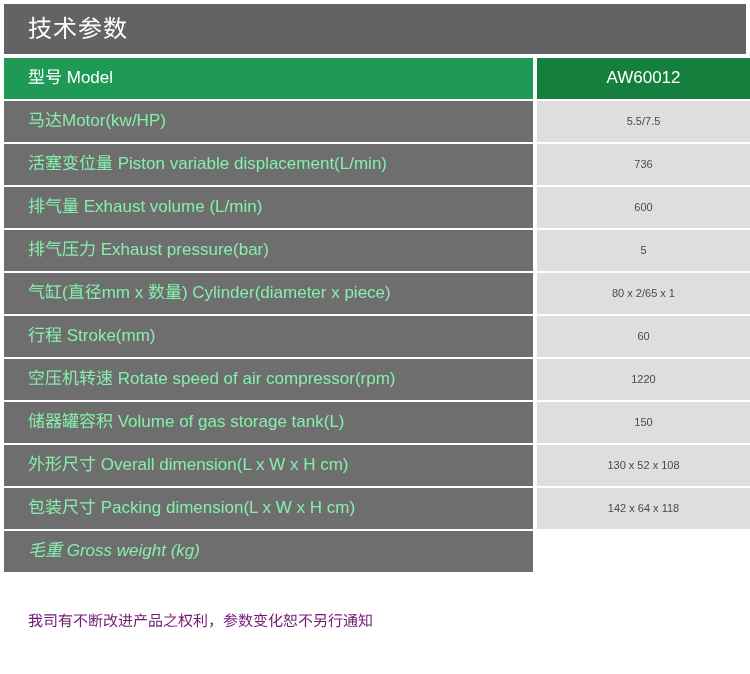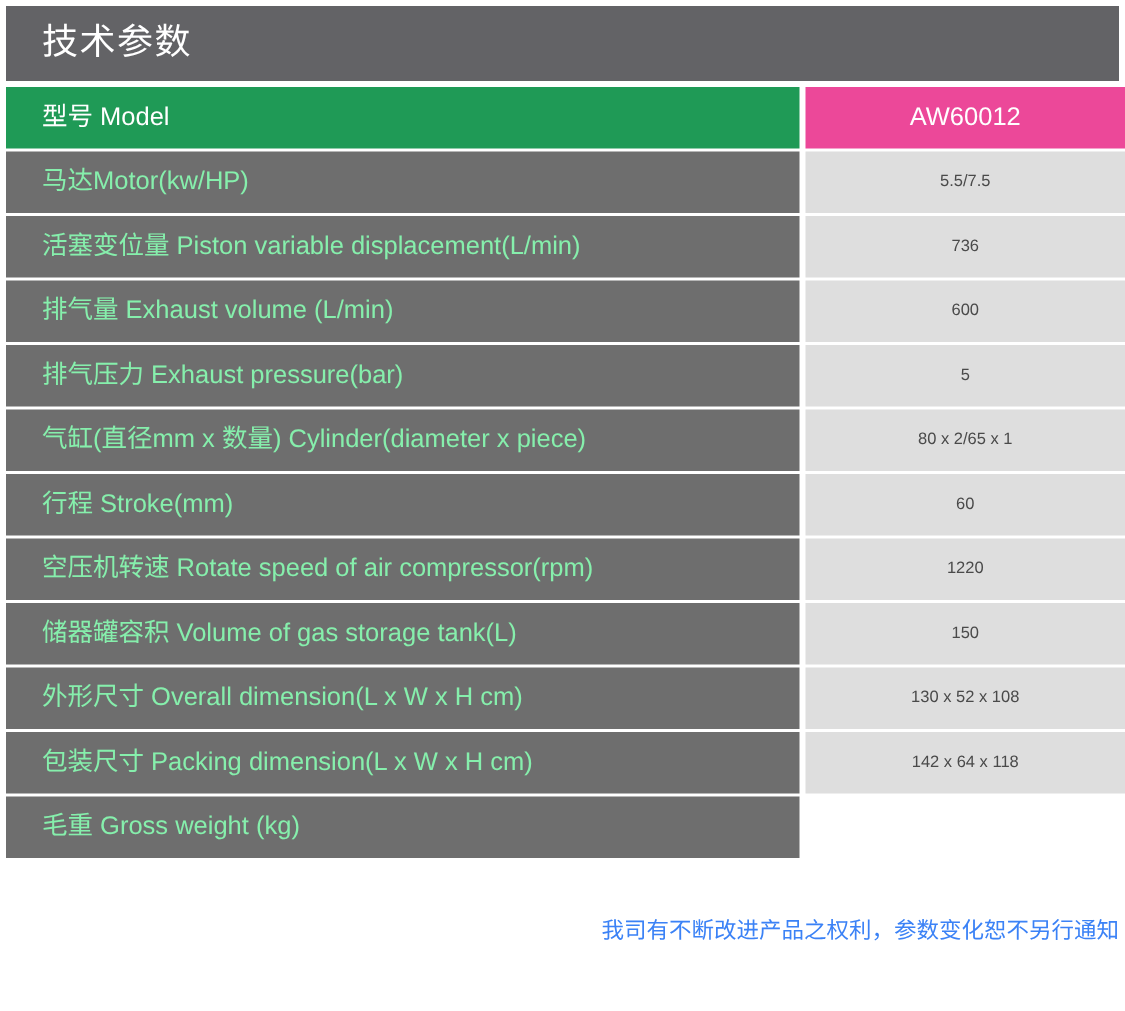--- a/index.html
+++ b/index.html
@@ -55,20 +55,21 @@
   }
 
   .spec-row {
     display: flex;
     width: 100%;
     height: 41px;
     margin-bottom: 2px;
   }
   .spec-row:last-child {
     margin-bottom: 0;
+    font-style: italic;
   }
 
   .cell-label {
     width: 529px;
     flex: 0 0 529px;
     background: #6e6e6e;
     color: #86efac;
     display: flex;
     align-items: center;
     box-sizing: border-box;
@@ -94,38 +95,37 @@
     overflow: hidden;
   }
 
   
   .spec-row.is-header .cell-label {
     background: #1f9a56;
     color: #ffffff;
     font-size: 17px;
   }
   .spec-row.is-header .cell-value {
-    background: #ec4899;
+    background: #15803d;
     color: #ffffff;
     font-size: 17px;
   }
 
   
   .footer-note {
     position: absolute;
     left: 4px;
     top: 612px;
     width: 742px;
     box-sizing: border-box;
     padding-left: 24px;
-    color: #3b82f6;
+    color: #701a75;
     font-size: 15px;
     line-height: 1.2;
     white-space: nowrap;
-    text-align: right;
   }
 </style>
 </head>
 <body>
 
 <div class="page">
 
   <div class="title-bar">
     <div class="title-text">技术参数</div>
   </div>

